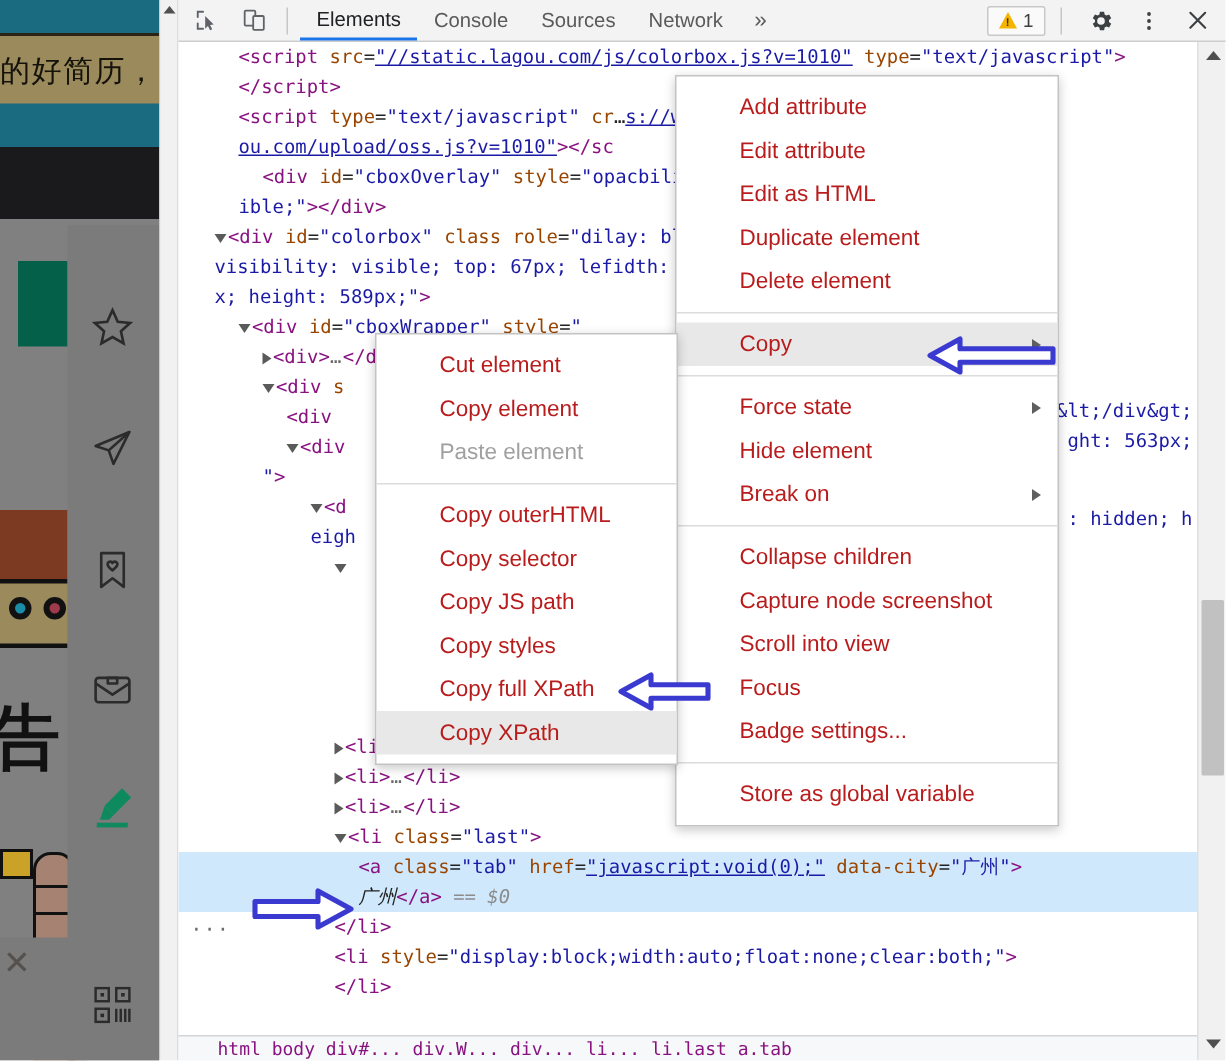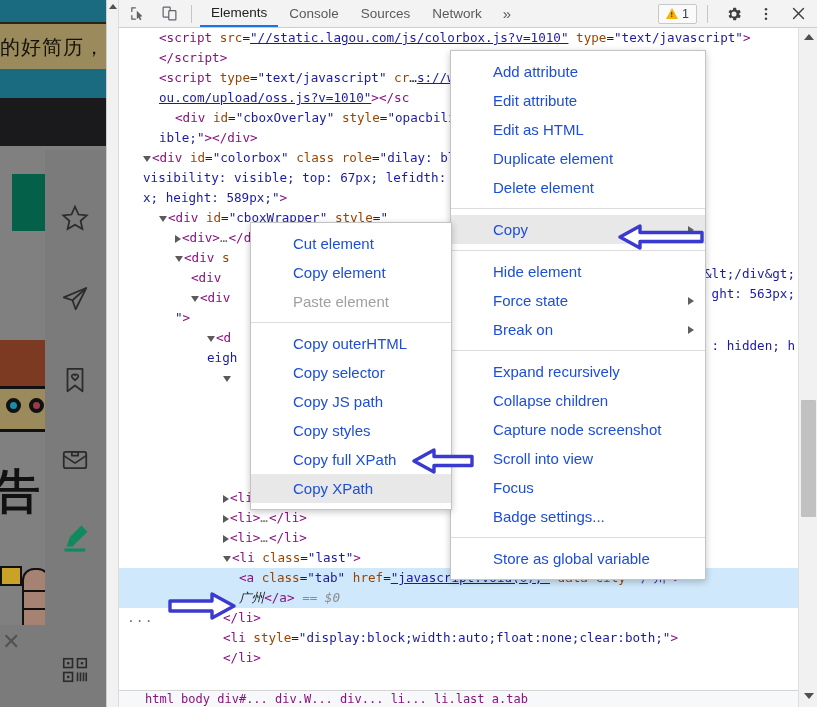--- a/index.html
+++ b/index.html
@@ -157,21 +157,21 @@
   }
 
   
   .ctx-menu {
     position: absolute; background: #ffffff;
     border: 1px solid #c3c3c3; box-shadow: 0 2px 7px rgba(0,0,0,0.22);
     padding: 6px 0; z-index: 40;
   }
   .ctx-item {
     position: relative; height: 29px; line-height: 29px;
-    padding: 0 14px 0 42px; font-size: 15px; color: #1d4ed8;
+    padding: 0 14px 0 42px; font-size: 15px; color: #b91c1c;
     white-space: nowrap; cursor: default;
   }
   .ctx-item.disabled { color: #a0a0a0; }
   .ctx-item.highlight { background: #e8e8e8; }
   .ctx-sep { height: 1px; background: #dcdcdc; margin: 6px 0; }
   .ctx-arrow {
     position: absolute; right: 11px; top: 11px; width: 0; height: 0;
     border-top: 4.5px solid transparent; border-bottom: 4.5px solid transparent;
     border-left: 6px solid #5f5f5f;
   }
@@ -334,25 +334,24 @@
 
   <div class="ctx-menu" id="ctx-main">
       <div class="ctx-item"><span>Add attribute</span></div>
       <div class="ctx-item"><span>Edit attribute</span></div>
       <div class="ctx-item"><span>Edit as HTML</span></div>
       <div class="ctx-item"><span>Duplicate element</span></div>
       <div class="ctx-item"><span>Delete element</span></div>
       <div class="ctx-sep"></div>
       <div class="ctx-item highlight"><span>Copy</span><span class="ctx-arrow"></span></div>
       <div class="ctx-sep"></div>
+      <div class="ctx-item"><span>Force state</span><span class="ctx-arrow"></span></div>
       <div class="ctx-item"><span>Hide element</span></div>
-      <div class="ctx-item"><span>Force state</span><span class="ctx-arrow"></span></div>
       <div class="ctx-item"><span>Break on</span><span class="ctx-arrow"></span></div>
       <div class="ctx-sep"></div>
-      <div class="ctx-item"><span>Expand recursively</span></div>
       <div class="ctx-item"><span>Collapse children</span></div>
       <div class="ctx-item"><span>Capture node screenshot</span></div>
       <div class="ctx-item"><span>Scroll into view</span></div>
       <div class="ctx-item"><span>Focus</span></div>
       <div class="ctx-item"><span>Badge settings...</span></div>
       <div class="ctx-sep"></div>
       <div class="ctx-item"><span>Store as global variable</span></div>
     </div>
 
   <div class="ctx-menu" id="ctx-sub">

